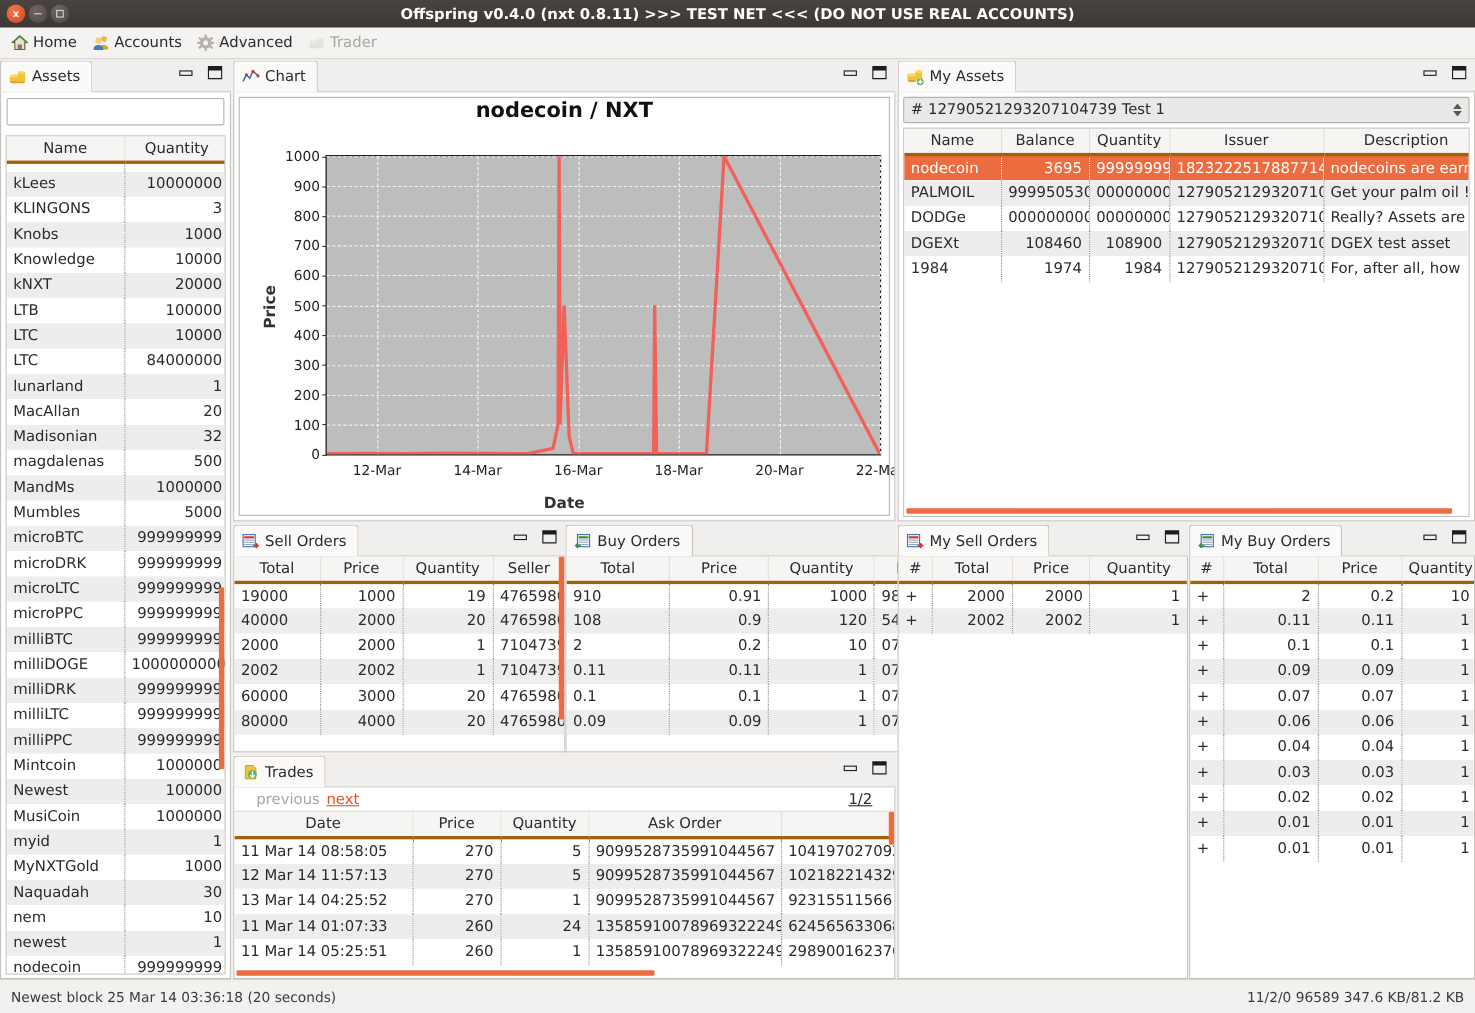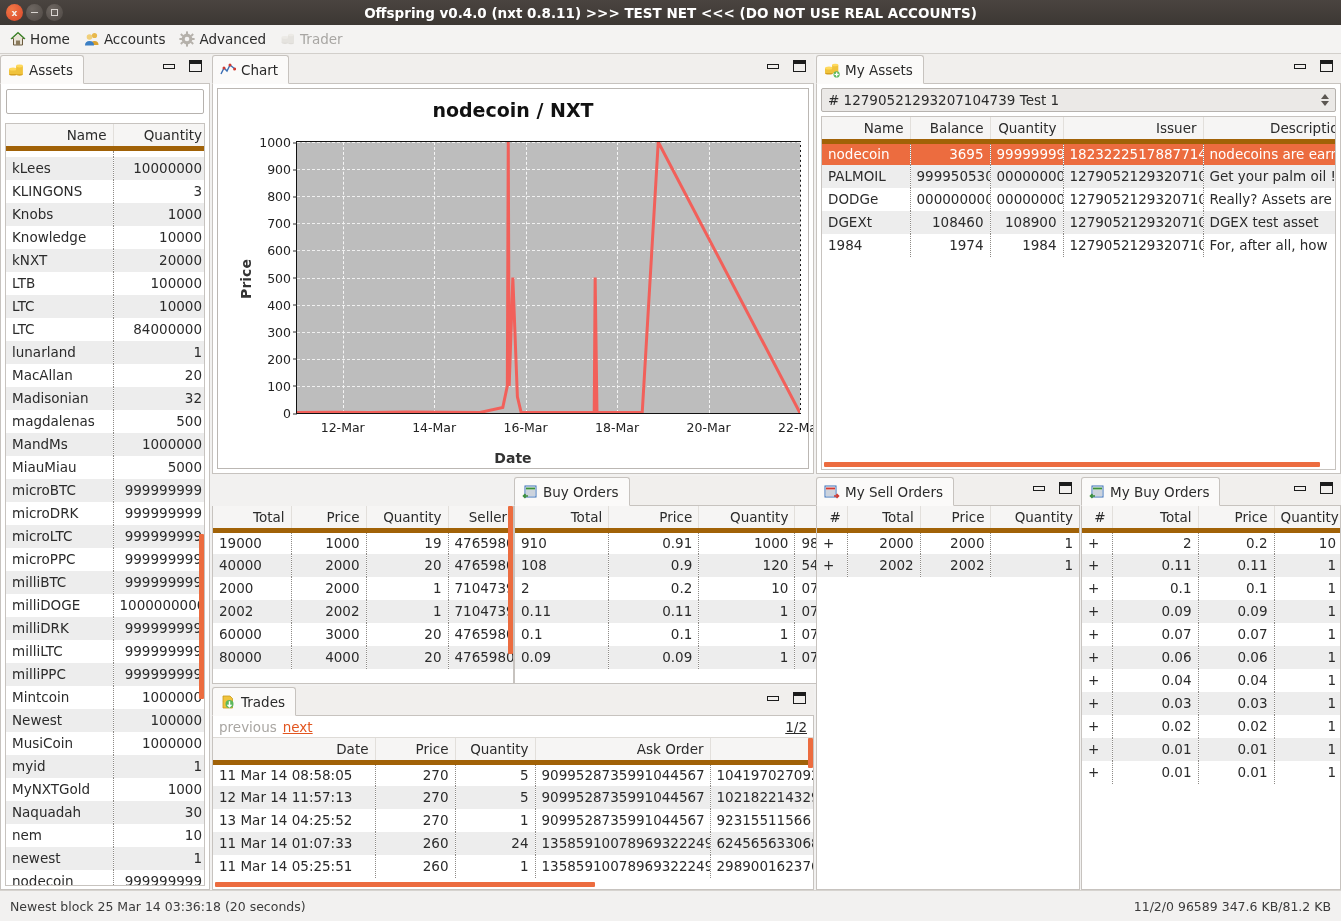--- a/index.html
+++ b/index.html
@@ -94,26 +94,26 @@
     background: #ffffff;
     border: 1px solid #c7c3bf;
     border-top: none;
     overflow: hidden;
   }
 
   
   table.grid { border-collapse: collapse; width: 100%; table-layout: fixed; }
   table.grid th {
     background: #f6f5f4;
-    border-bottom: 5px solid #a16207;
+    border-bottom: 3px solid #a16207;
     border-right: 1px solid #e2dfdb;
     font-weight: normal;
     font-size: 13.5px;
     padding: 3px 6px;
-    text-align: right;
+    text-align: center;
     height: 22px;
     color: #2b2b2b;
     white-space: nowrap;
     overflow: hidden;
     margin-top: 34px;
   }
   table.grid td {
     padding: 2px 6px;
     font-size: 13.5px;
     height: 23px;
@@ -142,21 +142,21 @@
     border: 1px solid #b6b2ae;
     background: #ffffff;
     border-radius: 2px;
   }
   #assets-list-box { position: absolute; top: 39px; left: 4px; right: 4px; bottom: 3px;
                      border: 1px solid #c7c3bf; background: #fff; overflow: hidden; }
 
   
   #chart-panel { left: 212px; top: 0; width: 602px; height: 420px; }
   #chart-canvas { position: absolute; inset: 4px; background: #ffffff; border: 1px solid #bbb7b3; }
-  #chart-title { text-align: center; font-weight: bold; font-size: 19px; margin-top: 10px; color: #111; }
+  #chart-title { text-align: center; font-weight: bold; font-size: 19px; color: #111; }
   .axis-label-y {
     position: absolute; left: 8px; top: 50%;
     transform: translateY(-50%) rotate(-90deg);
     transform-origin: center;
     font-weight: bold; font-size: 14px; color: #333;
   }
   .axis-label-x { position: absolute; bottom: 2px; left: 0; right: 0; text-align: center;
                   font-weight: bold; font-size: 14px; color: #333; }
   #plot-area { position: absolute; left: 78px; top: 52px; right: 7px; bottom: 54px;
                background: #bdbdbd; border: 1.5px solid #111; }
@@ -189,21 +189,21 @@
 
   
   #sellorders-panel { left: 212px; top: 422px; width: 302px; height: 208px; }
   #buyorders-panel  { left: 514px; top: 422px; width: 360px; height: 208px; }
   #mysell-panel     { left: 816px; top: 422px; width: 264px; bottom: 0; }
   #mybuy-panel      { left: 1081px; top: 422px; right: 0; bottom: 0; }
   #trades-panel     { left: 212px; top: 632px; width: 602px; bottom: 0; }
 
   #trades-nav {
     height: 22px; display: flex; align-items: center;
-    padding: 0 6px; font-size: 13.5px; gap: 6px;
+    padding: 0 20px; font-size: 13.5px; gap: 6px;
     border-bottom: 1px solid #dedbd7; background: #fff;
   }
   .link-dis { color: #a9a6a2; }
   .link-act { color: #e2551f; text-decoration: underline; cursor: pointer; }
   #trades-page { margin-left: auto; color: #2b2b2b; text-decoration: underline; }
 
   
   #statusbar {
     position: absolute; left: 0; right: 0; bottom: 0; height: 31px;
     background: #f2f1f0;
@@ -373,21 +373,21 @@
               </tr>
               <tr>
                 <td class="al">magdalenas</td>
                 <td class="ar">500</td>
               </tr>
               <tr class="alt">
                 <td class="al">MandMs</td>
                 <td class="ar">1000000</td>
               </tr>
               <tr>
-                <td class="al">MiauMiau</td>
+                <td class="al">Mumbles</td>
                 <td class="ar">5000</td>
               </tr>
               <tr class="alt">
                 <td class="al">microBTC</td>
                 <td class="ar">999999999</td>
               </tr>
               <tr>
                 <td class="al">microDRK</td>
                 <td class="ar">999999999</td>
               </tr>
@@ -618,20 +618,39 @@
                 <td class="al">For, after all, how </td>
               </tr>
             </tbody>
         </table>
         <div class="hscroll" style="left:2px; bottom:2px; width:496px;"></div>
       </div>
     </div>
   </div>
 
   <div class="panel" id="sellorders-panel">
+    <div class="panel-tabstrip">
+      <div class="panel-tab">
+        <span class="mi-icon">
+          <svg width="16" height="16" viewBox="0 0 16 16">
+              <rect x="1" y="2" width="11" height="11" fill="#fff" stroke="#3b6fb5" stroke-width="1"></rect>
+              <rect x="2" y="3.5" width="9" height="2" fill="#d03a32"></rect>
+              <rect x="2" y="6.5" width="9" height="1" fill="#9aa7bb"></rect>
+              <rect x="2" y="8.5" width="9" height="1" fill="#9aa7bb"></rect>
+              <rect x="2" y="10.5" width="9" height="1" fill="#9aa7bb"></rect>
+              <path d="M10 12 l4 0 M12.5 10 l2 2 l-2 2" stroke="#d03a32" stroke-width="1.6" fill="none"></path>
+            </svg>
+        </span>
+        <span>Sell Orders</span>
+      </div>
+      <div class="panel-btns">
+        <span class="pb-min"></span>
+        <span class="pb-max"></span>
+      </div>
+    </div>
     <div class="panel-body">
       <div class="scroll-wrap">
         <table class="grid" id="sellorders-table">
           <colgroup>
               <col style="width:78px">
               <col style="width:75px">
               <col style="width:82px">
               <col style="width:65px">
             </colgroup>
           <thead>

